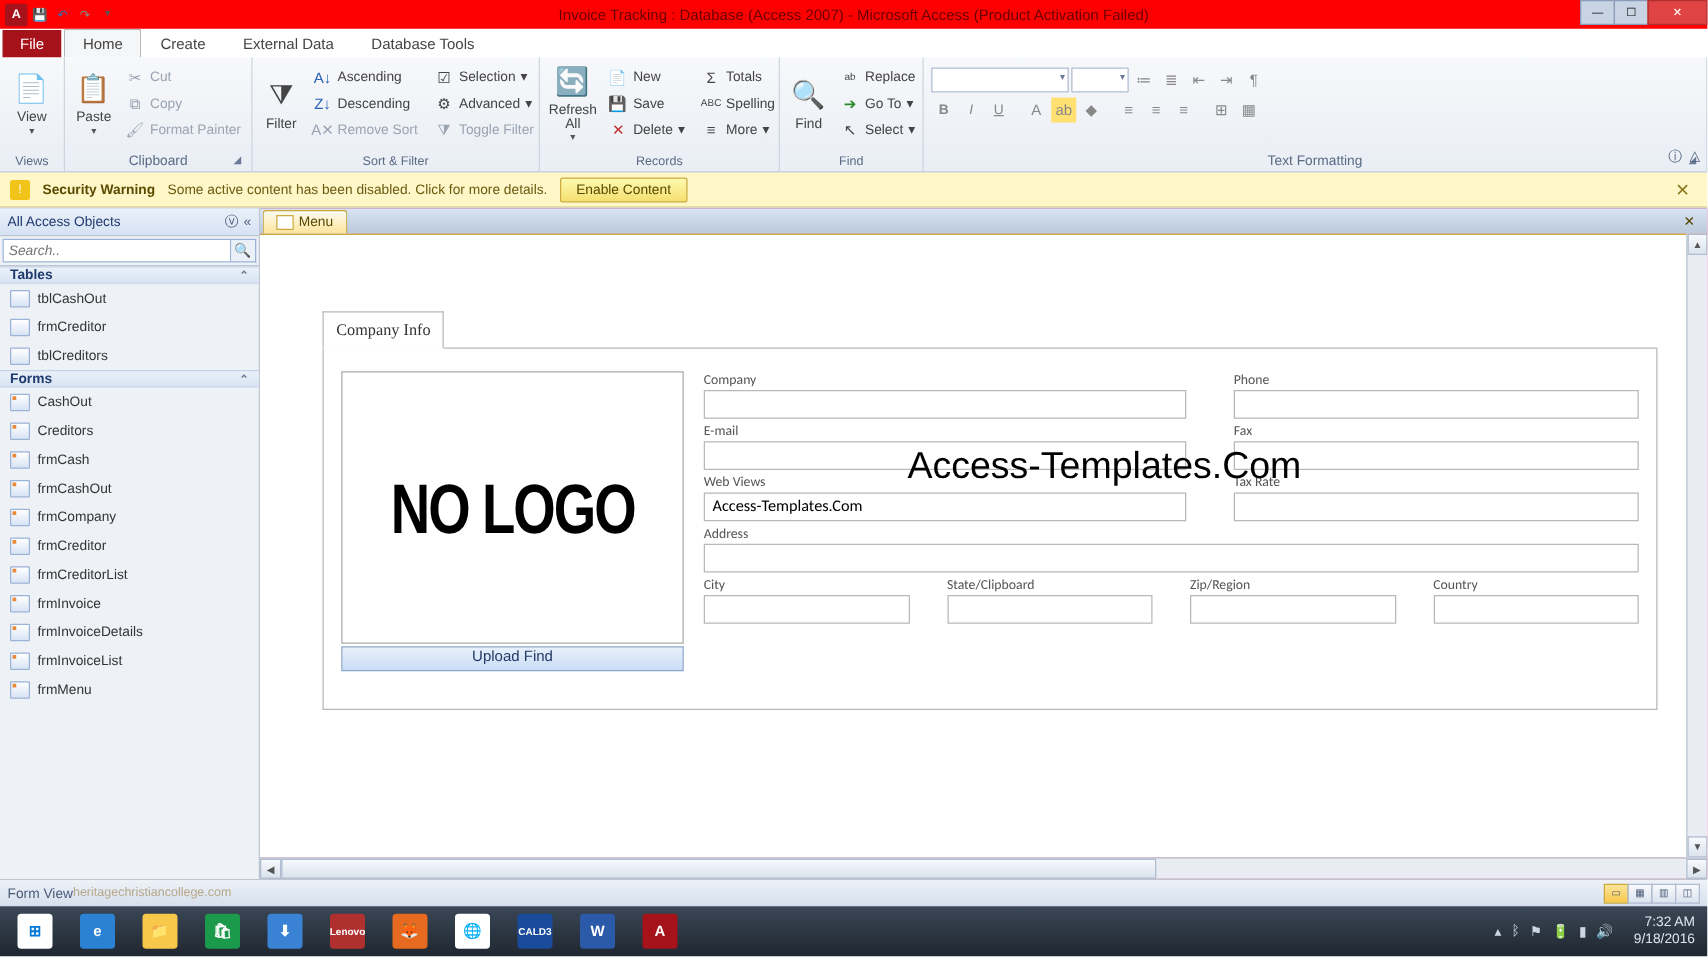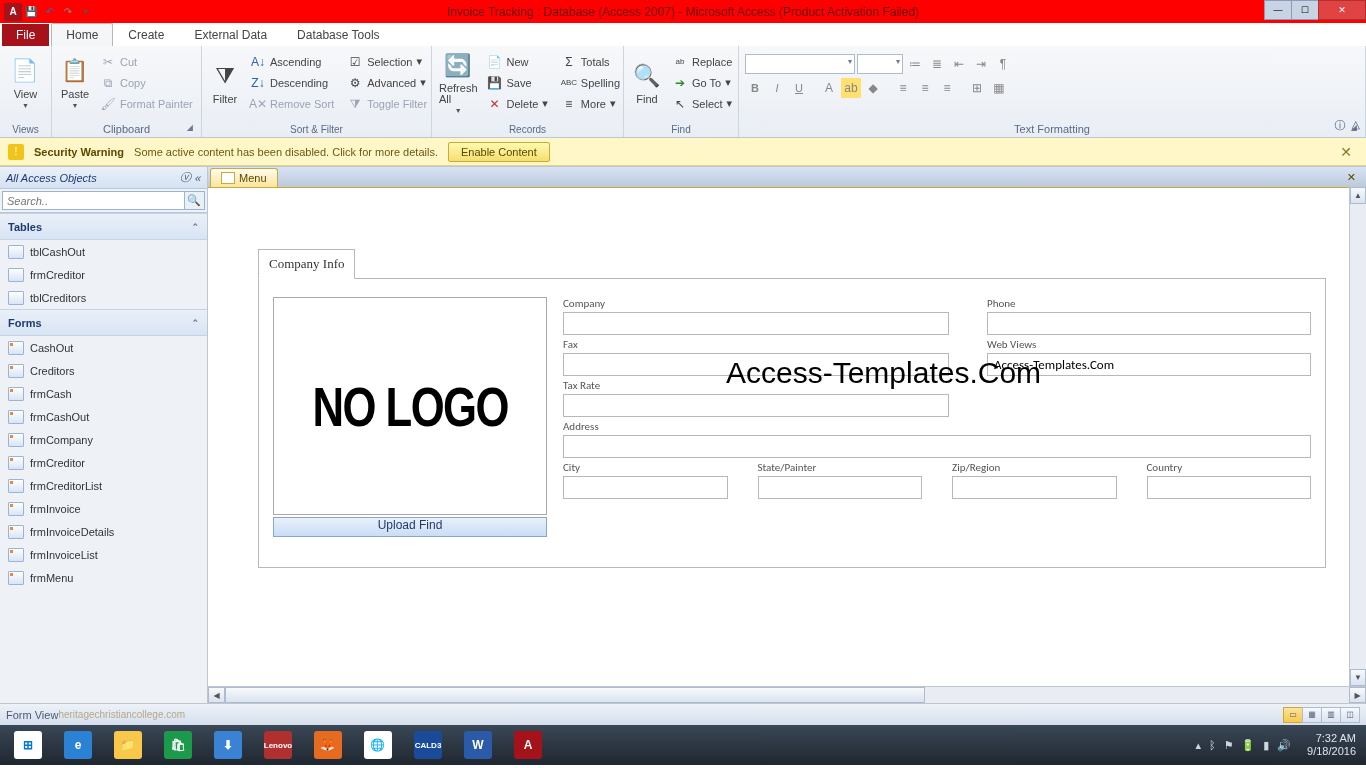--- a/index.html
+++ b/index.html
@@ -15,45 +15,45 @@
 .file-tab{background:#a5121a;color:#fff;padding:4px 14px;font-size:12px;margin-right:2px;}
 .rtab{padding:4px 14px;font-size:12px;border:1px solid transparent;border-bottom:none;color:#444;}
 .rtab.active{border-color:#b7b7b7;background:#f5f6f7;border-radius:2px 2px 0 0;color:#444;}
 .ribbon{height:92px;background:linear-gradient(#f7f8fa,#e9eef5);border-bottom:1px solid #bec6d0;display:flex;position:relative;}
 .rgroup{border-right:1px solid #cdd5de;height:100%;display:flex;flex-direction:column;padding:3px 6px 0;}
 .rgroup-body{flex:1;display:flex;align-items:flex-start;gap:3px;}
 .rgroup-label{text-align:center;color:#5a6a85;font-size:10px;padding:2px 0;position:relative;}
 .rgroup-label .dlg{position:absolute;right:2px;top:2px;font-size:8px;color:#6a7a95;}
 .big-btn{display:flex;flex-direction:column;align-items:center;justify-content:center;width:44px;height:66px;color:#444;gap:2px;border:1px solid transparent;border-radius:3px;}
 .big-btn .ico{width:32px;height:32px;display:flex;align-items:center;justify-content:center;font-size:22px;}
-.big-btn .lbl{font-size:11px;line-height:1;}
+.big-btn .lbl{font-size:11px;text-align:center;line-height:1;}
 .big-btn .dd{font-size:7px;color:#555;}
 .stack{display:flex;flex-direction:column;gap:0;padding-top:2px;}
 .small-btn{display:flex;align-items:center;gap:4px;height:21px;padding:0 4px;color:#444;border:1px solid transparent;border-radius:2px;white-space:nowrap;}
 .small-btn.disabled{color:#9aa4b2;}
 .small-btn .sico{width:16px;height:16px;display:flex;align-items:center;justify-content:center;font-size:12px;}
 .fmt-row{display:flex;gap:2px;align-items:center;height:22px;}
 .combo{height:20px;border:1px solid #aebbd0;background:#fff;padding:0 14px 0 4px;color:#888;min-width:90px;font-size:11px;position:relative;}
 .combo::after{content:"▾";position:absolute;right:2px;top:2px;font-size:8px;color:#6a7a95;}
 .fmt-btn{width:20px;height:20px;display:flex;align-items:center;justify-content:center;color:#888;border:1px solid transparent;font-size:12px;}
 .help-icons{position:absolute;right:6px;bottom:4px;display:flex;gap:6px;color:#4a5a78;font-size:11px;}
 .msg-bar{height:28px;background:#fff7c8;border-bottom:1px solid #e3d48a;display:flex;align-items:center;padding:0 8px;gap:10px;}
 .msg-bar .shield{width:16px;height:16px;background:#f0c419;border-radius:2px;display:flex;align-items:center;justify-content:center;color:#fff;font-size:10px;}
 .msg-bar .t1{font-weight:bold;color:#5a4a00;}
 .msg-bar .t2{color:#6a5a10;}
 .enable-btn{background:linear-gradient(#fefab0,#f5df70);border:1px solid #c9aa3a;padding:3px 12px;border-radius:2px;color:#5a4a00;}
 .msg-close{margin-left:auto;color:#8a7a20;font-size:14px;padding:0 6px;}
 .workspace{display:flex;height:537px;border-top:1px solid #bec6d0;}
 .nav{width:208px;background:#eef2f7;border-right:1px solid #bec6d0;display:flex;flex-direction:column;}
-.nav-hdr{height:22px;background:linear-gradient(#eaf0f8,#d5e2f4);border-bottom:1px solid #bec6d0;display:flex;align-items:center;padding:3px 6px;color:#1f3a6e;font-size:12px;font-style:italic;}
+.nav-hdr{height:22px;background:linear-gradient(#eaf0f8,#d5e2f4);border-bottom:1px solid #bec6d0;display:flex;align-items:center;padding:3px 6px;color:#1f3a6e;font-size:12px;}
 .nav-hdr .expand{margin-left:auto;display:flex;gap:4px;align-items:center;color:#4a5a78;font-size:9px;}
 .nav-search{padding:2px;display:flex;border-bottom:1px solid #bec6d0;}
 .nav-search input{flex:1;border:1px solid #9cb3d8;background:#fff;height:19px;padding:0 4px;font-style:italic;color:#888;font-size:11px;}
 .nav-search .sbtn{width:20px;height:19px;border:1px solid #9cb3d8;border-left:none;background:#eaf0f8;display:flex;align-items:center;justify-content:center;color:#4a5a78;}
-.nav-group-hdr{height:27px;background:linear-gradient(#eaf0f8,#d8e4f4);border-top:1px solid #c3d3e8;border-bottom:1px solid #c3d3e8;display:flex;align-items:center;padding:0 8px;color:#1f3a6e;font-weight:bold;font-size:12px;}
+.nav-group-hdr{height:14px;background:linear-gradient(#eaf0f8,#d8e4f4);border-top:1px solid #c3d3e8;border-bottom:1px solid #c3d3e8;display:flex;align-items:center;padding:0 8px;color:#1f3a6e;font-weight:bold;font-size:12px;}
 .nav-group-hdr .chev{margin-left:auto;font-size:9px;color:#6a7a95;}
 .nav-item{height:23px;display:flex;align-items:center;padding:0 8px;gap:6px;color:#333;}
 .nav-item .oico{width:16px;height:14px;background:linear-gradient(#fff,#d8e4f4);border:1px solid #9cb3d8;border-radius:1px;position:relative;}
 .nav-item .oico.frm::before{content:"";position:absolute;left:1px;top:1px;width:3px;height:3px;background:#e88a3c;}
 .main{flex:1;background:#be185d;display:flex;flex-direction:column;position:relative;}
 .doc-tabs{height:20px;display:flex;align-items:flex-end;background:linear-gradient(#d8e4f4,#bcc9da);padding-left:2px;}
 .doc-tab{height:19px;background:linear-gradient(#fefcf2,#fce49a);border:1px solid #c9aa3a;border-bottom:none;border-radius:3px 3px 0 0;padding:0 10px;display:flex;align-items:center;gap:4px;color:#5a4a00;font-size:11px;}
 .doc-tab .fico{width:14px;height:12px;background:#fff;border:1px solid #c9aa3a;}
 .doc-close{margin-left:auto;margin-right:4px;padding:0 6px;color:#5a4a00;align-self:center;}
 .form-area{flex:1;background:#fff;overflow:hidden;position:relative;border-top:1px solid #c9aa3a;}
@@ -400,20 +400,24 @@
             <div class="fields-col">
               <div class="fld">
                   <label>Company</label>
                   <input style="">
                 </div>
               <div class="fld">
                   <label>Phone</label>
                   <input style="">
                 </div>
               <div class="fld">
+                  <label>E-mail</label>
+                  <input style="">
+                </div>
+              <div class="fld">
                   <label>Fax</label>
                   <input style="">
                 </div>
               <div class="fld">
                   <label>Web Views</label>
                   <input value="Access-Templates.Com" style="">
                 </div>
               <div class="fld">
                   <label>Tax Rate</label>
                   <input style="">
@@ -421,21 +425,21 @@
               <div class="fld full">
                   <label>Address</label>
                   <input style="">
                 </div>
               <div class="row4">
                 <div class="fld">
                     <label>City</label>
                     <input style="">
                   </div>
                 <div class="fld">
-                    <label>State/Painter</label>
+                    <label>State/Clipboard</label>
                     <input style="">
                   </div>
                 <div class="fld">
                     <label>Zip/Region</label>
                     <input style="">
                   </div>
                 <div class="fld">
                     <label>Country</label>
                     <input style="">
                   </div>

